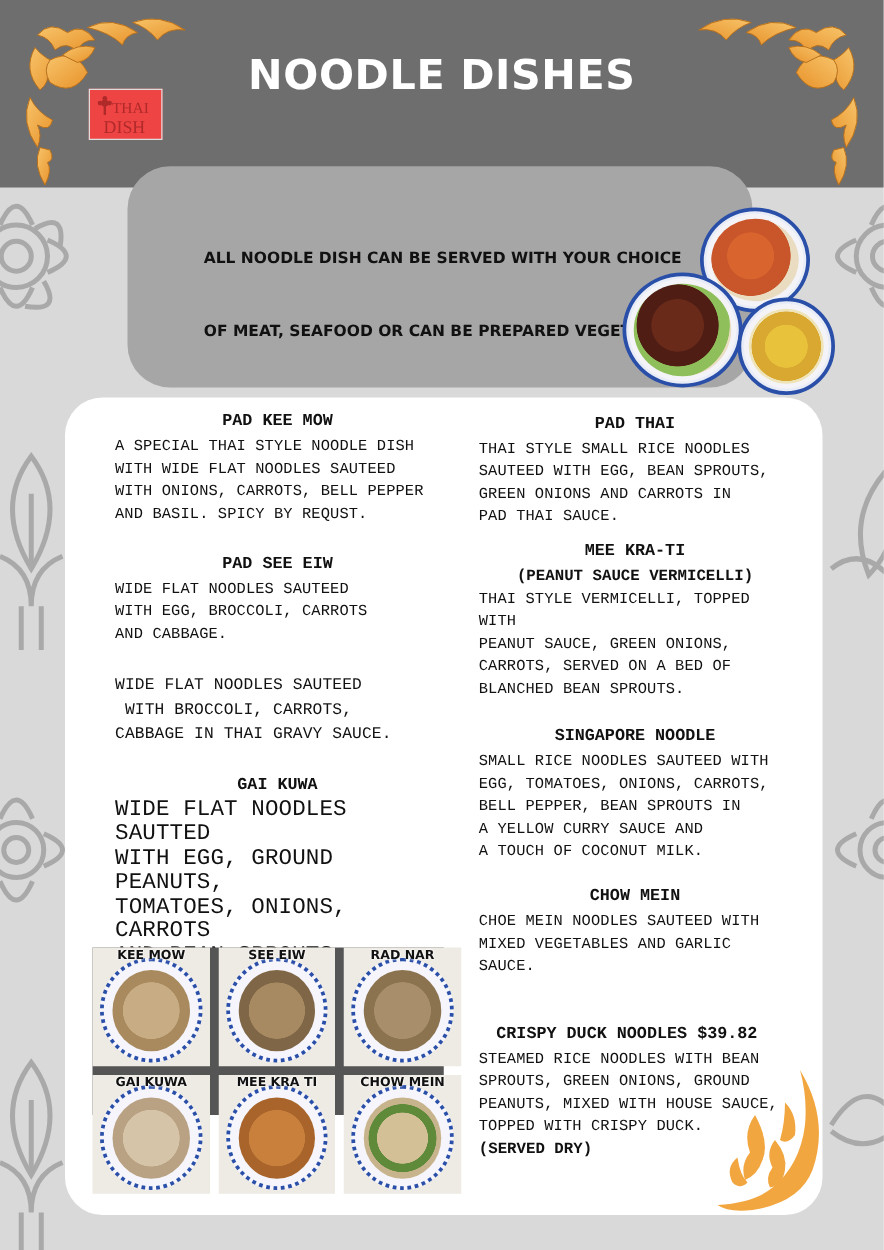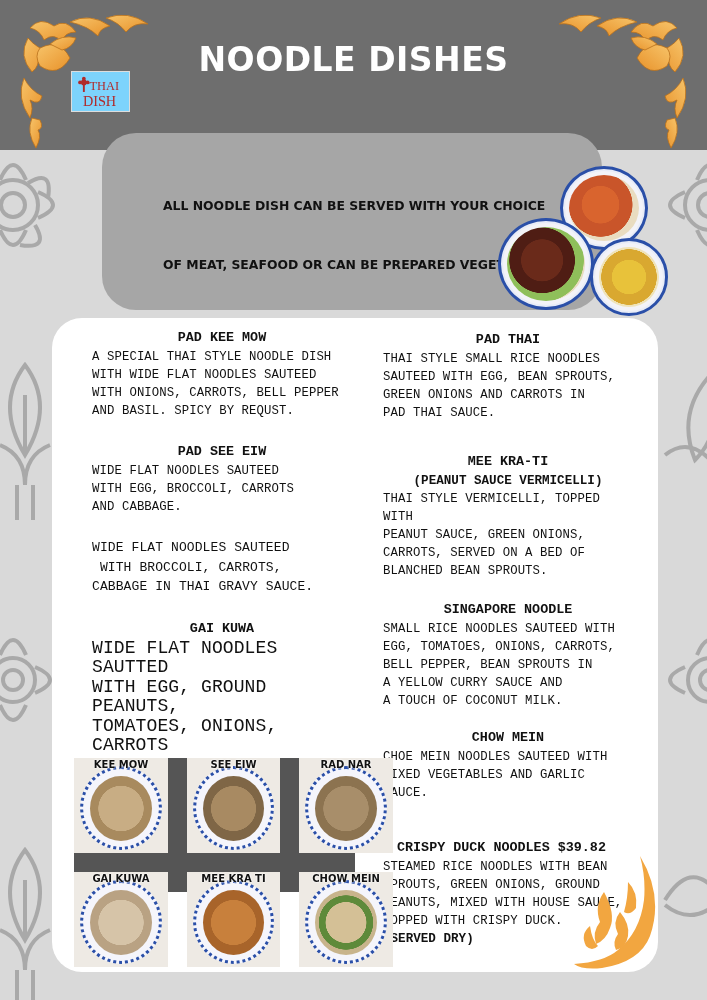--- a/index.html
+++ b/index.html
@@ -15,21 +15,21 @@
     position: absolute; left: 0; top: 0; width: 707px; height: 150px;
     background: #6e6e6e;
   }
   .title {
     position: absolute; left: 0; top: 40px; width: 707px; text-align: center;
     color: #fff; font-weight: bold; font-size: 33px; letter-spacing: 0.5px;
     font-family: "DejaVu Sans", sans-serif;
   }
   .logo {
     position: absolute; left: 71px; top: 71px; width: 59px; height: 41px;
-    background: #7dd3fc; border: 1px solid #ddd;
+    background: #ef4444; border: 1px solid #ddd;
   }
   .logo svg { width: 100%; height: 100%; }
   .corner { position: absolute; top: 8px; width: 160px; height: 150px; }
   .corner-left { left: 10px; }
   .corner-right { right: 10px; transform: scaleX(-1); }
 
   
   .deco { position: absolute; }
 
   
@@ -62,21 +62,21 @@
   .col-right { left: 383px; top: 330px; width: 250px; }
   .dish { margin-bottom: 20px; }
   .dish-title { font-weight: bold; font-size: 13.4px; text-align: center; line-height: 20px; }
   .dish-sub { font-weight: bold; font-size: 12.6px; line-height: 18px; }
   .dish-desc { font-size: 12.3px; line-height: 18px; white-space: pre-line; letter-spacing: 0.1px; }
 
   
   .grid {
     position: absolute; left: 74px; top: 758px; width: 281px; height: 134px;
     display: grid; grid-template-columns: 94px 93px 94px; grid-template-rows: 95px 95px;
-    gap: 19px; background: #555;
+    gap: 7px; background: #555;
   }
   .cell { position: relative; background: #eeeae4; overflow: hidden; }
   .cell .plate {
     position: absolute; left: 6px; top: 8px; right: 6px; bottom: 3px;
     border-radius: 50%; border: 3px dotted #2a4fa8; background: #f5f5fb;
   }
   .cell .food { position: absolute; left: 16px; top: 18px; right: 16px; bottom: 12px; border-radius: 50%; }
   .cell .cap {
     position: absolute; top: 1px; left: 0; right: 0; text-align: center;
     font-weight: bold; font-size: 10px; color: #111; text-shadow: 0 0 2px #fff, 0 0 2px #fff;
@@ -247,21 +247,21 @@
   <div class="dish">
     <div class="dish-title">GAI KUWA</div>
     <div class="dish-desc" style="font-size:18px;line-height:19.5px">WIDE FLAT NOODLES SAUTTED
 WITH EGG, GROUND PEANUTS,
 TOMATOES, ONIONS, CARROTS
 AND BEAN SPROUTS.</div>
   </div>
 </div>
 
 <div class="col col-right">
-  <div class="dish" style="margin-bottom:30px">
+  <div class="dish" style="margin-bottom:10px">
     <div class="dish-title">PAD THAI</div>
     <div class="dish-desc">THAI STYLE SMALL RICE NOODLES
 SAUTEED WITH EGG, BEAN SPROUTS,
 GREEN ONIONS AND CARROTS IN
 PAD THAI SAUCE.</div>
   </div>
   <div class="dish" style="margin-bottom:20px">
     <div class="dish-title">MEE KRA-TI</div>
     <div class="dish-sub" style="text-align:center">(PEANUT SAUCE VERMICELLI)</div>
     <div class="dish-desc">THAI STYLE VERMICELLI, TOPPED WITH

